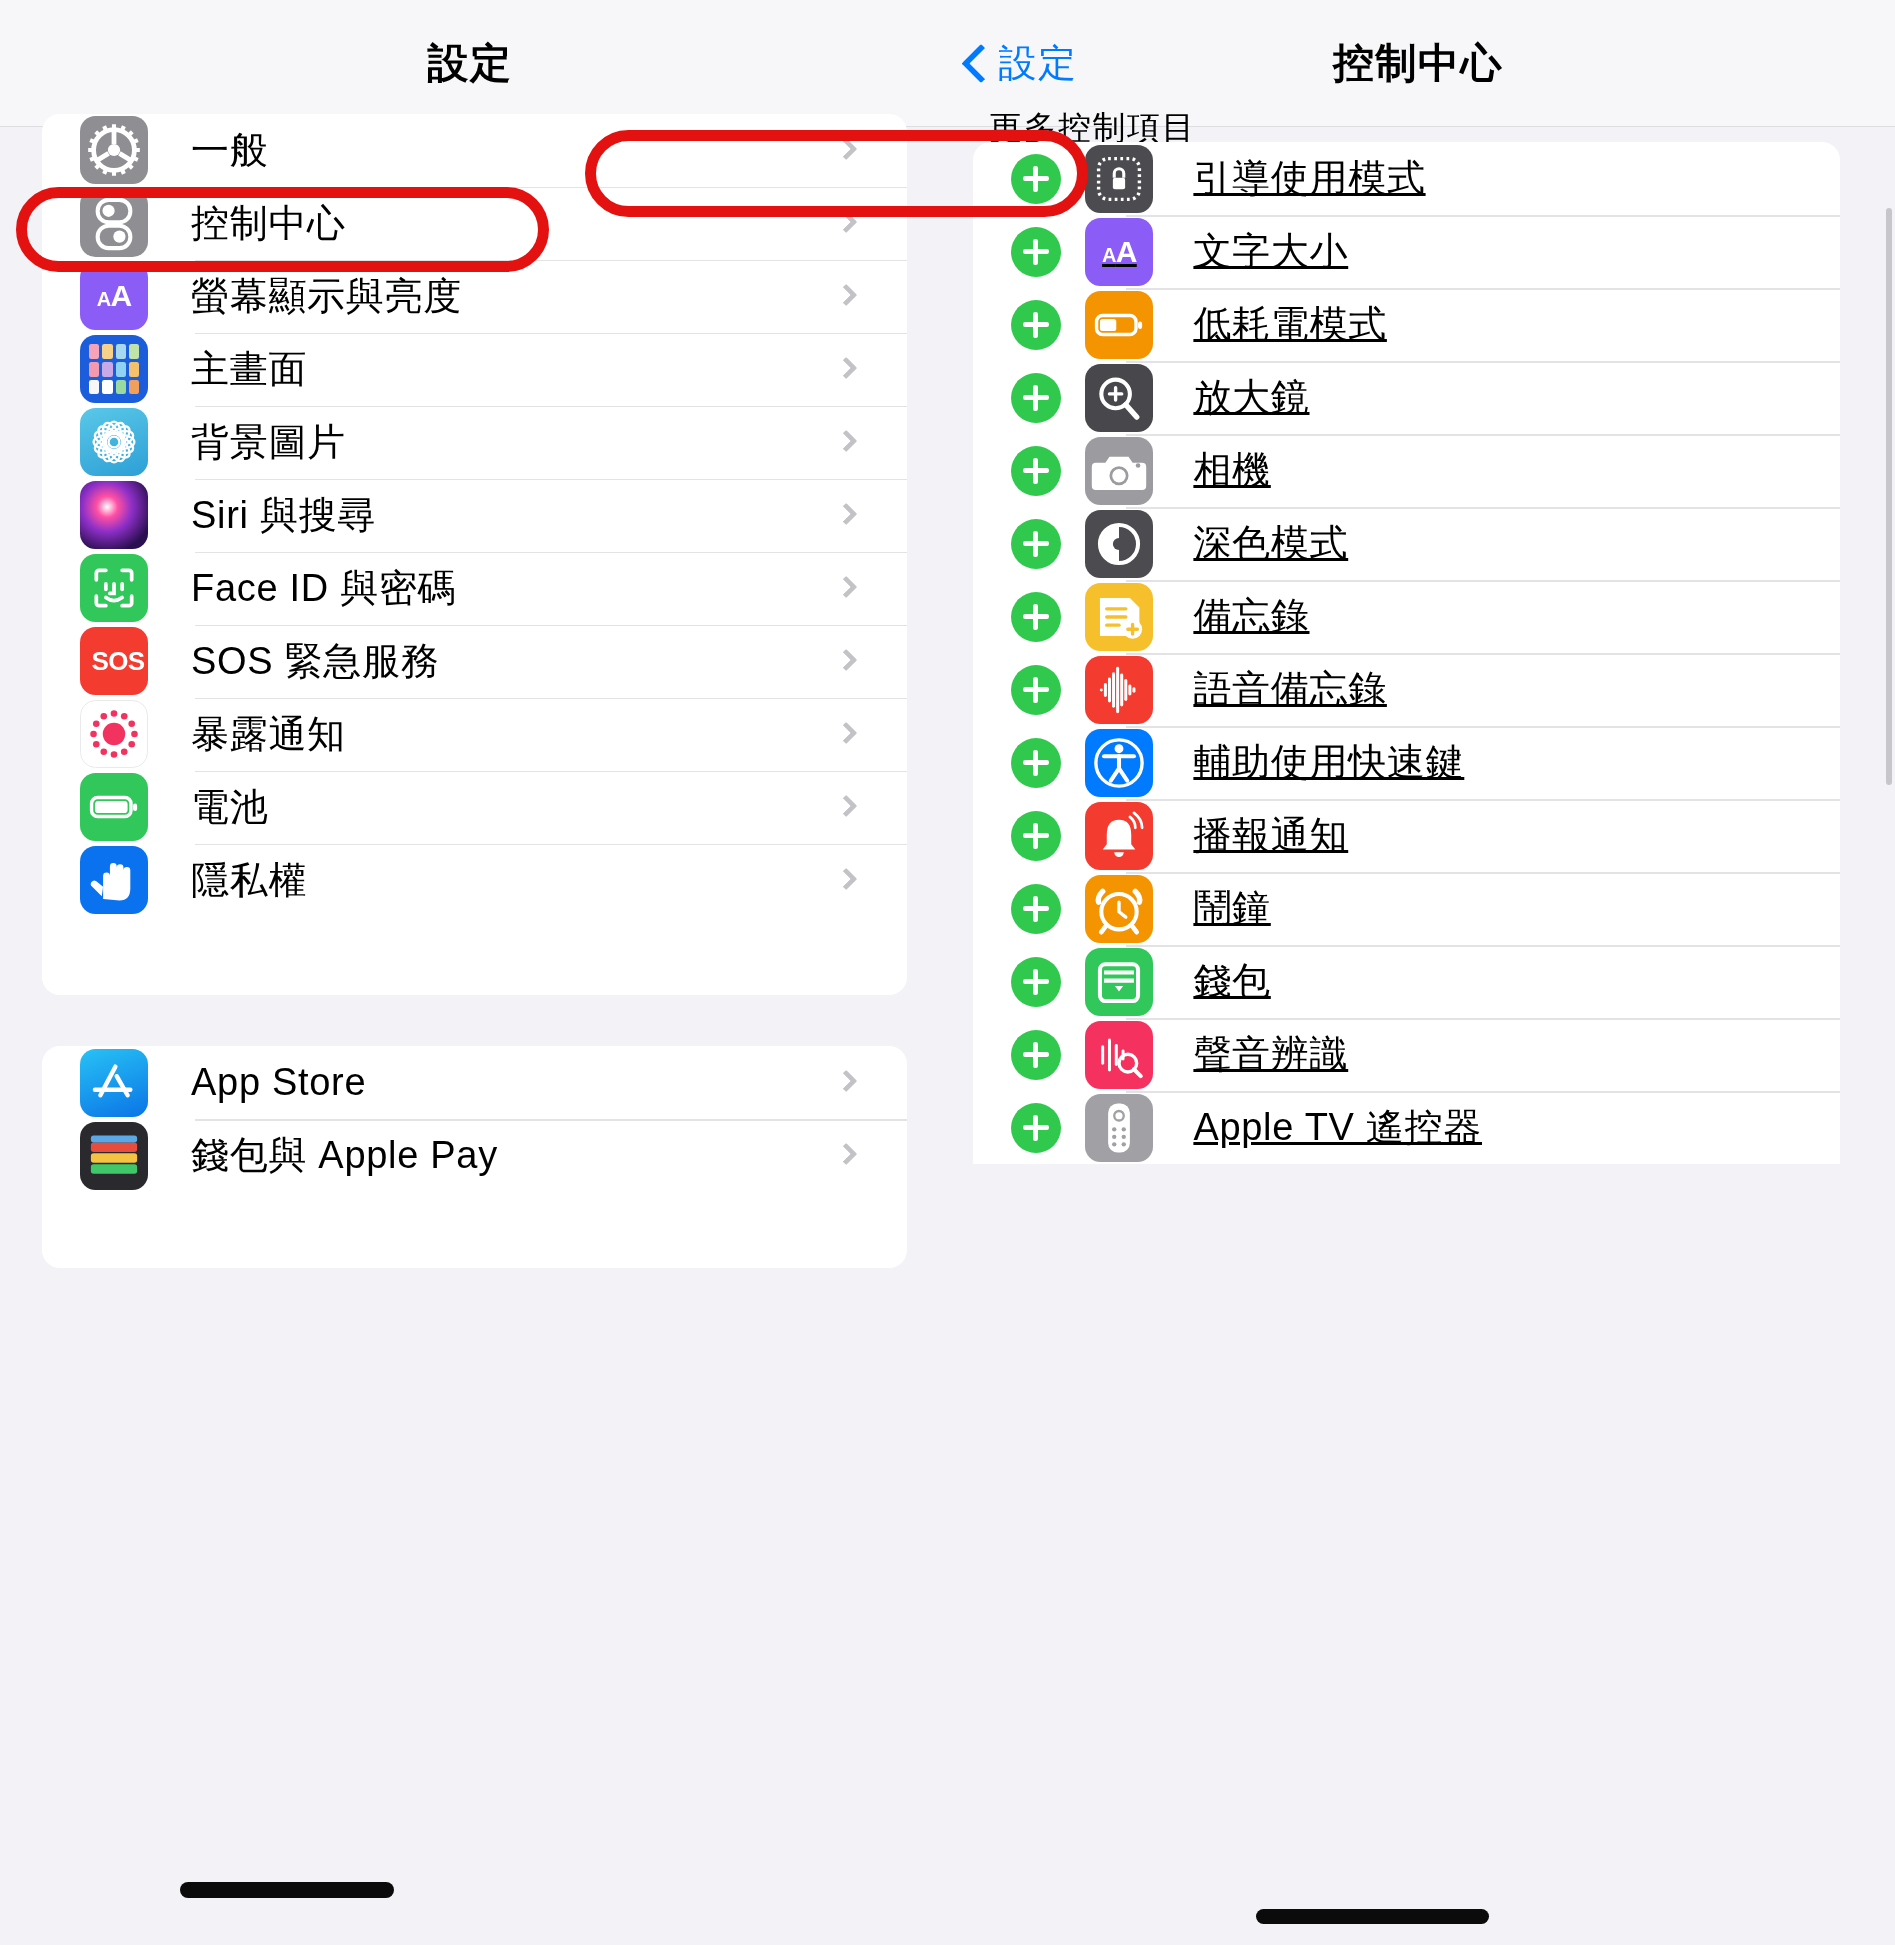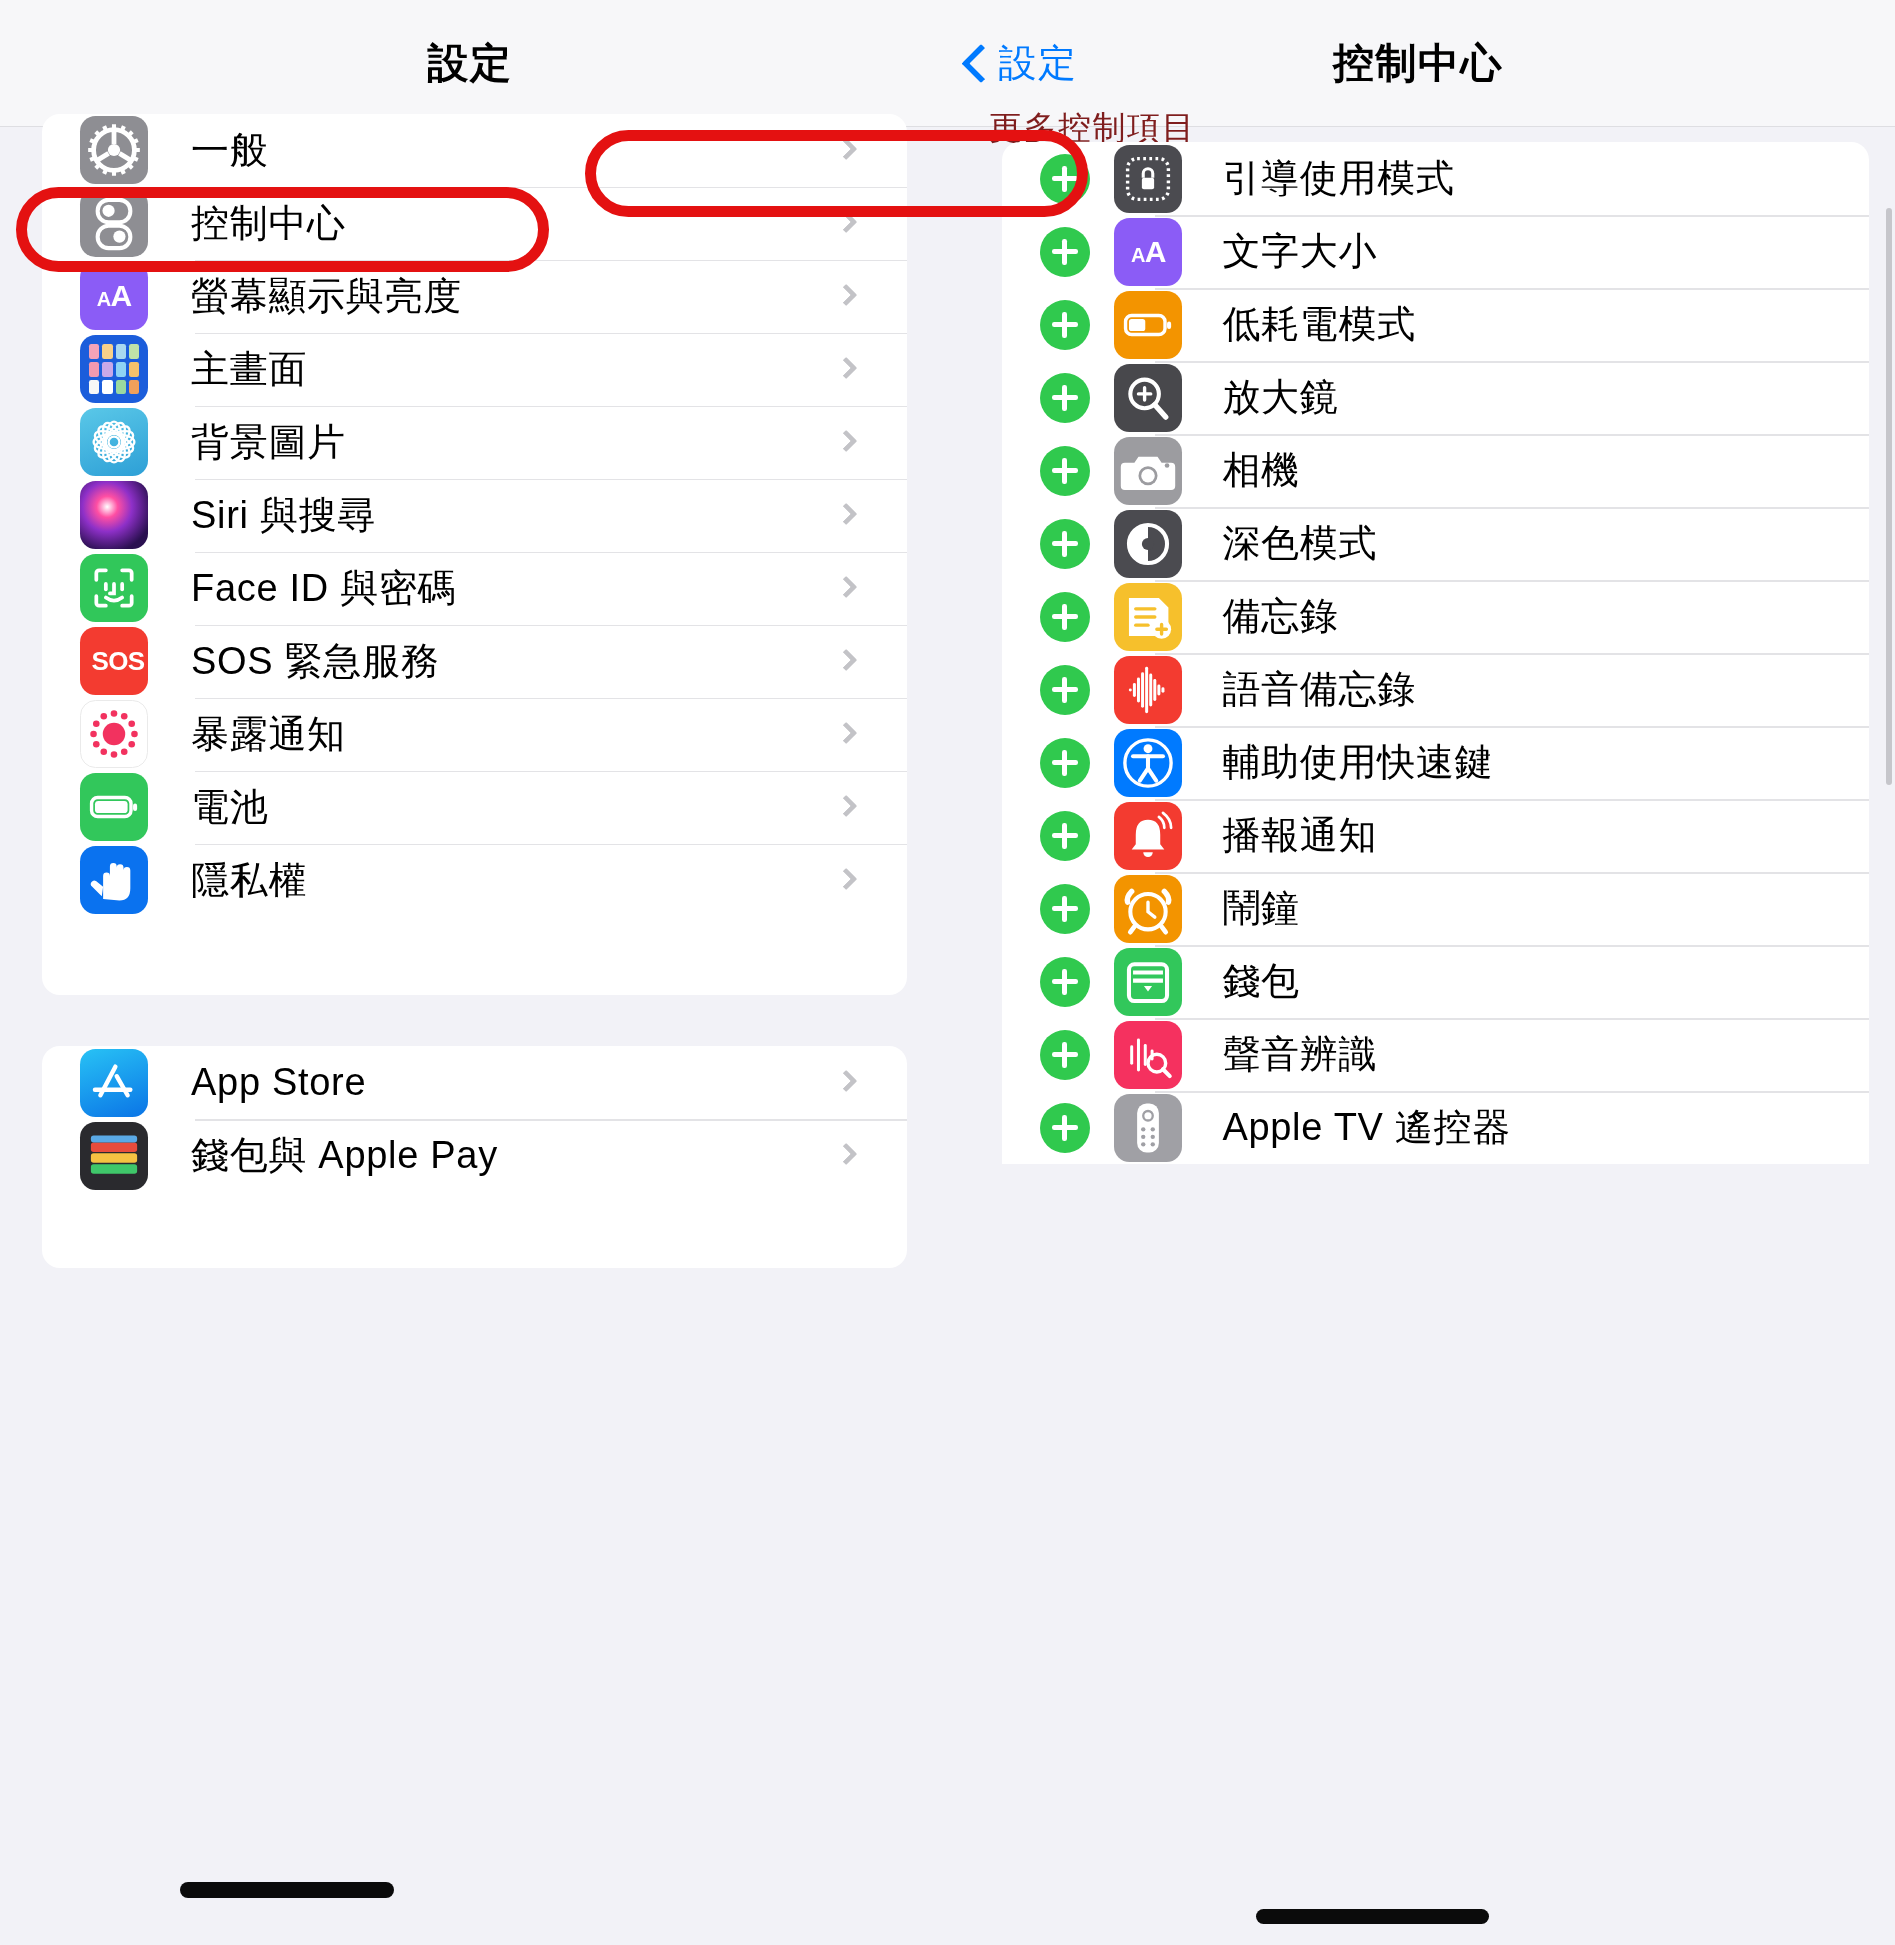--- a/index.html
+++ b/index.html
@@ -74,26 +74,27 @@
   .chevron {
     position:absolute; right:53px; top:50%;
     width:16.3px; height:16.3px; margin-top:-9.6px;
     border-top:5.2px solid #c3c3c7; border-right:5.2px solid #c3c3c7;
     transform:rotate(45deg); border-radius:1.5px;
   }
 
   
   .section-header {
     position:absolute; top:-21px; left:41px;
-    font-size:33px; color:#7f1d1d; letter-spacing:1.5px;
+    font-size:33px; color:#000000; letter-spacing:1.5px;
   }
   .rcard {
-    position:absolute; top:15px; left:54px; width:867px;
+    position:absolute; top:15px; left:25px; width:867px;
     background:#fff; border-radius:18px 18px 0 0;
     overflow:hidden;
+    text-decoration:underline;
   }
   .rrow {
     position:relative; display:flex; align-items:center;
     height:73px; padding-left:38px; cursor:pointer;
   }
   .rrow + .rrow::before {
     content:""; position:absolute; left:153px; right:0; top:0;
     height:1.5px; background:#e3e3e6;
   }
   .plus-btn {

